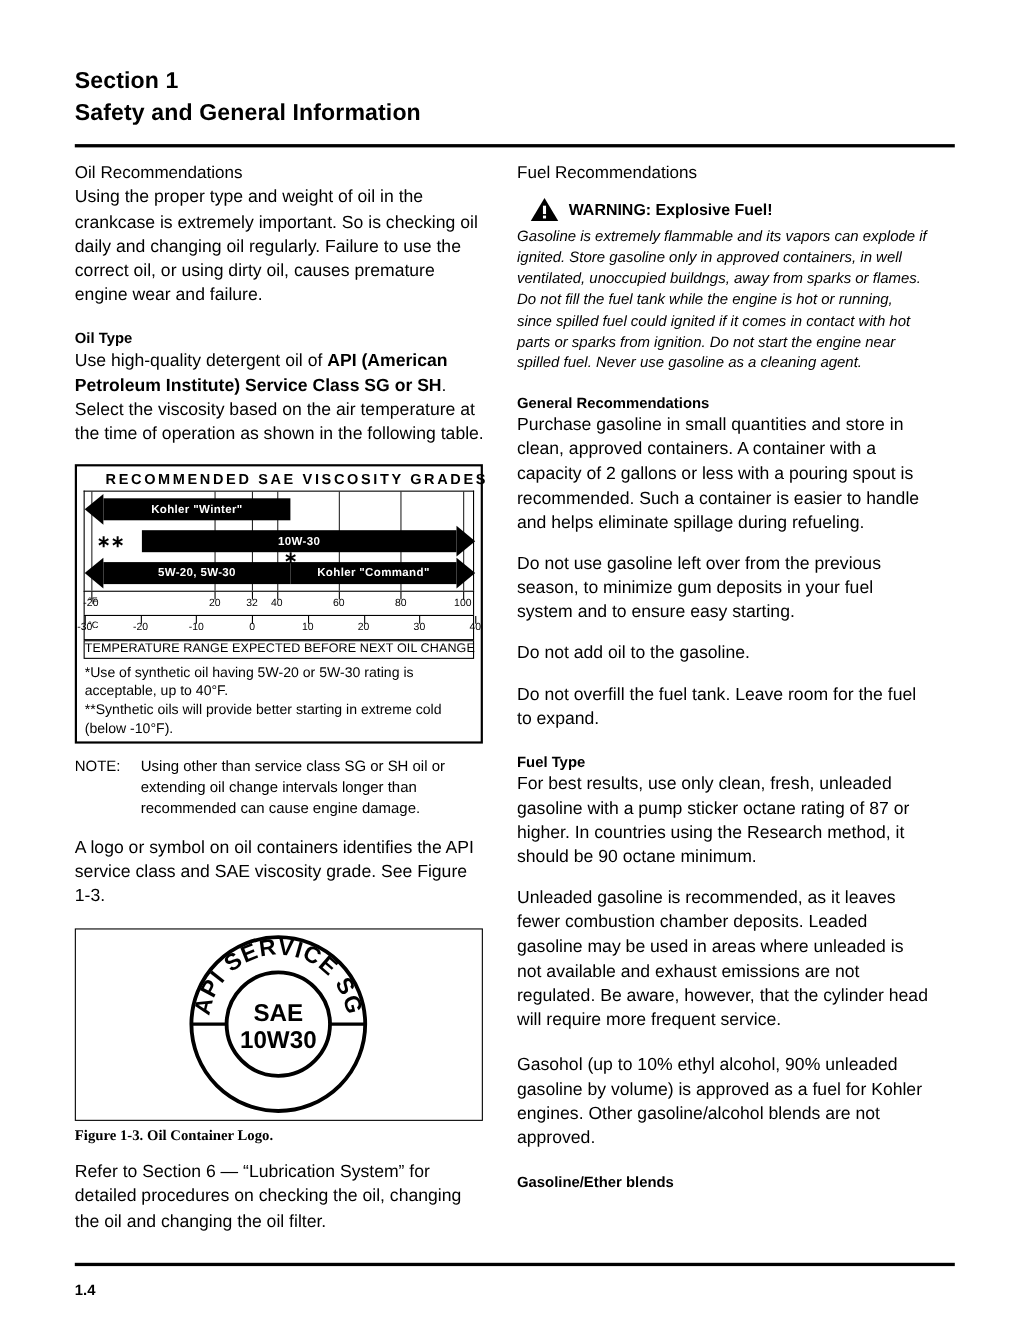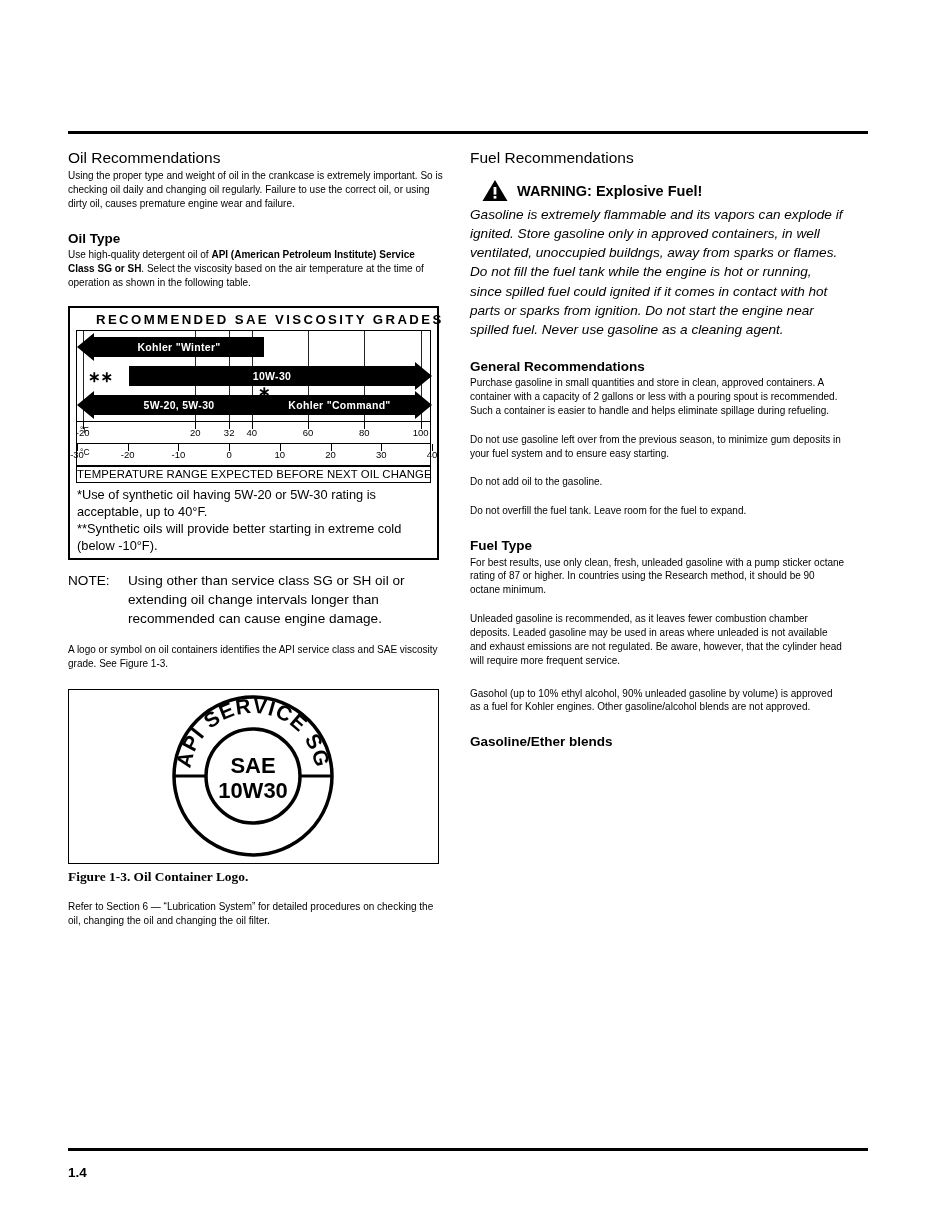--- a/index.html
+++ b/index.html
@@ -60,21 +60,21 @@
     margin: 0 0 2px 0;
     line-height: 1.25;
   }
   h3.sub3 {
     font-size: 13.5px;
     font-weight: bold;
     margin: 0 0 1px 0;
     line-height: 1.3;
   }
   p.body {
-    font-size: 10px;
+    font-size: 16px;
     line-height: 1.385;
     margin: 0;
     text-align: left;
   }
   p.gap { margin-top: 15px; }
   .spacer-md { height: 19px; }
 
   b.inl { font-weight: bold; }
 
   
@@ -265,20 +265,24 @@
     top: 1165px;
     font-size: 13.5px;
     font-weight: bold;
   }
 </style>
 </head>
 <body>
 
 <div class="page">
 
+  <div class="section-head">
+    <div class="line">Section 1</div>
+    <div class="line">Safety and General Information</div>
+  </div>
   <div class="head-rule"></div>
 
   <div class="col col-left">
 
     <h2 class="sub">Oil Recommendations</h2>
     <p class="body">Using the proper type and weight of oil in the crankcase is extremely important. So is checking oil daily and changing oil regularly. Failure to use the correct oil, or using dirty oil, causes premature engine wear and failure.</p>
 
     <div class="spacer-md"></div>
 
     <h3 class="sub3">Oil Type</h3>

